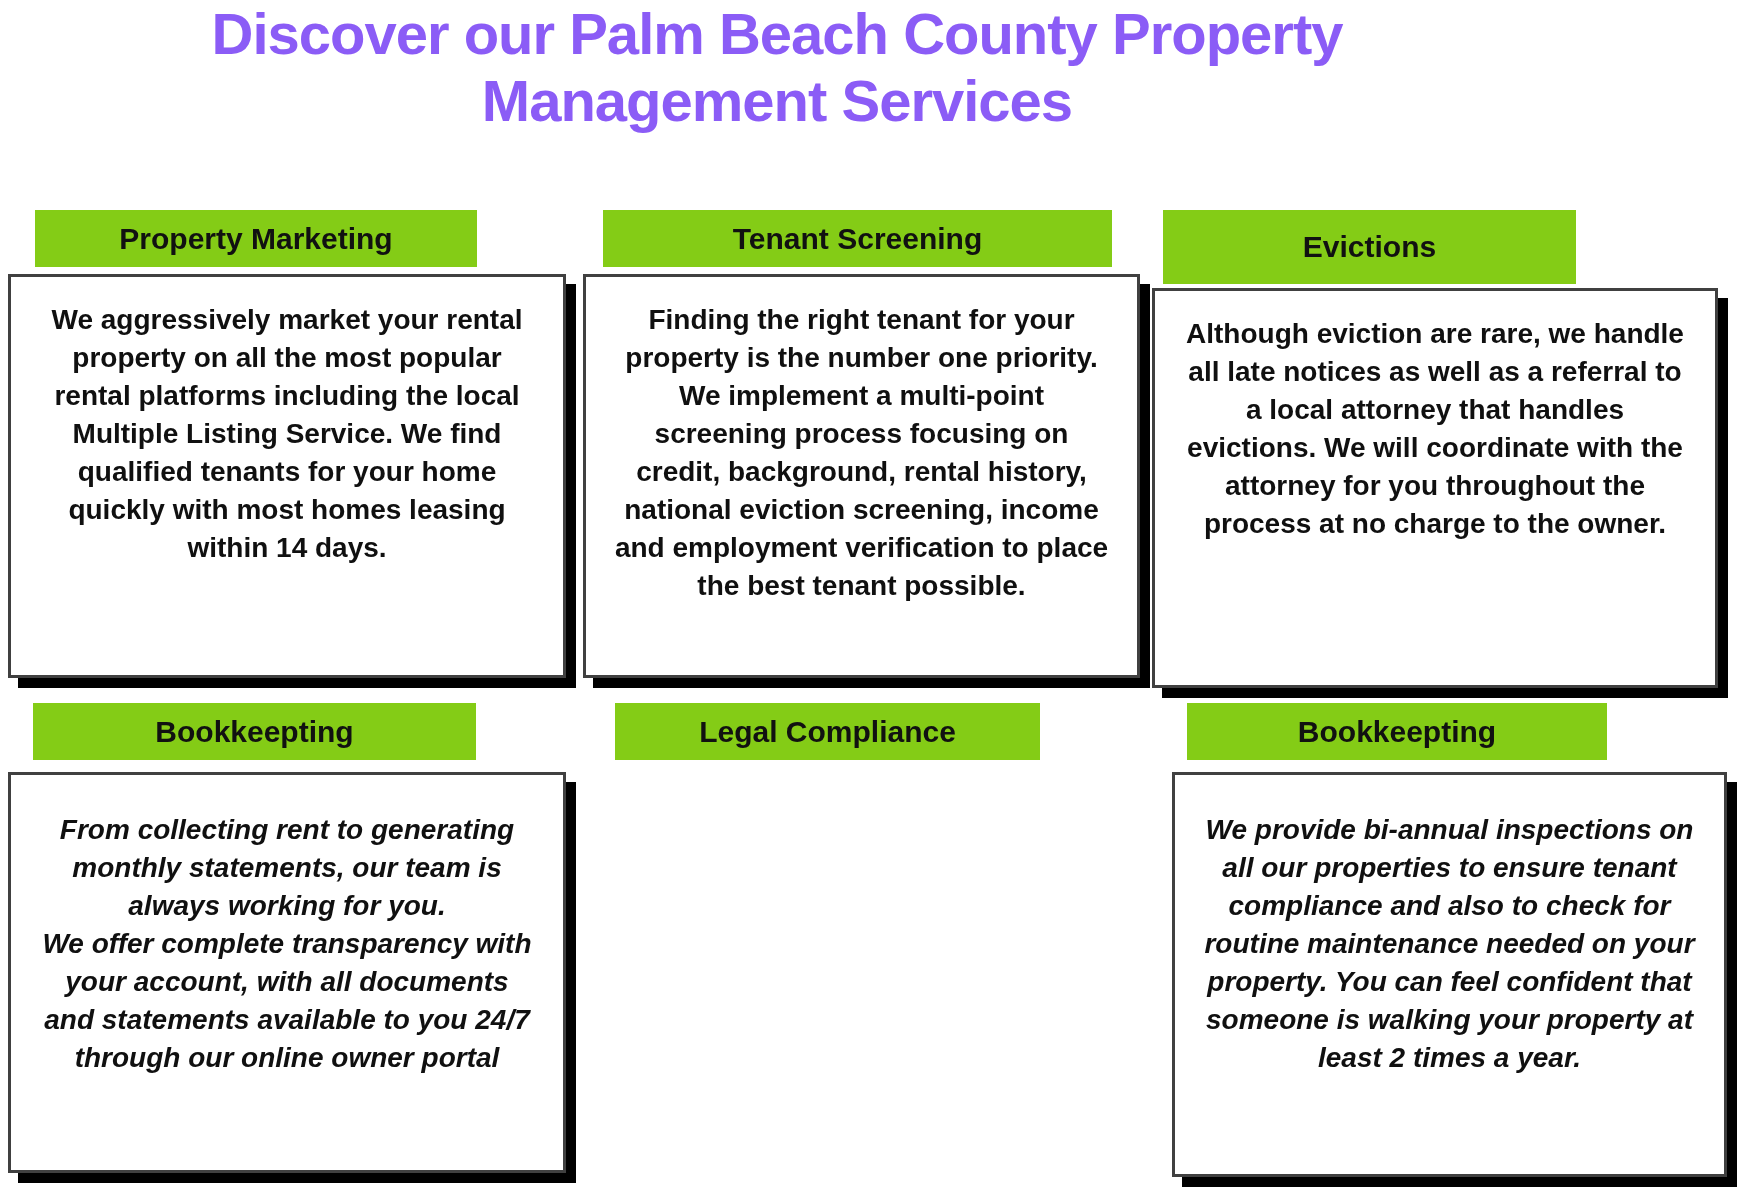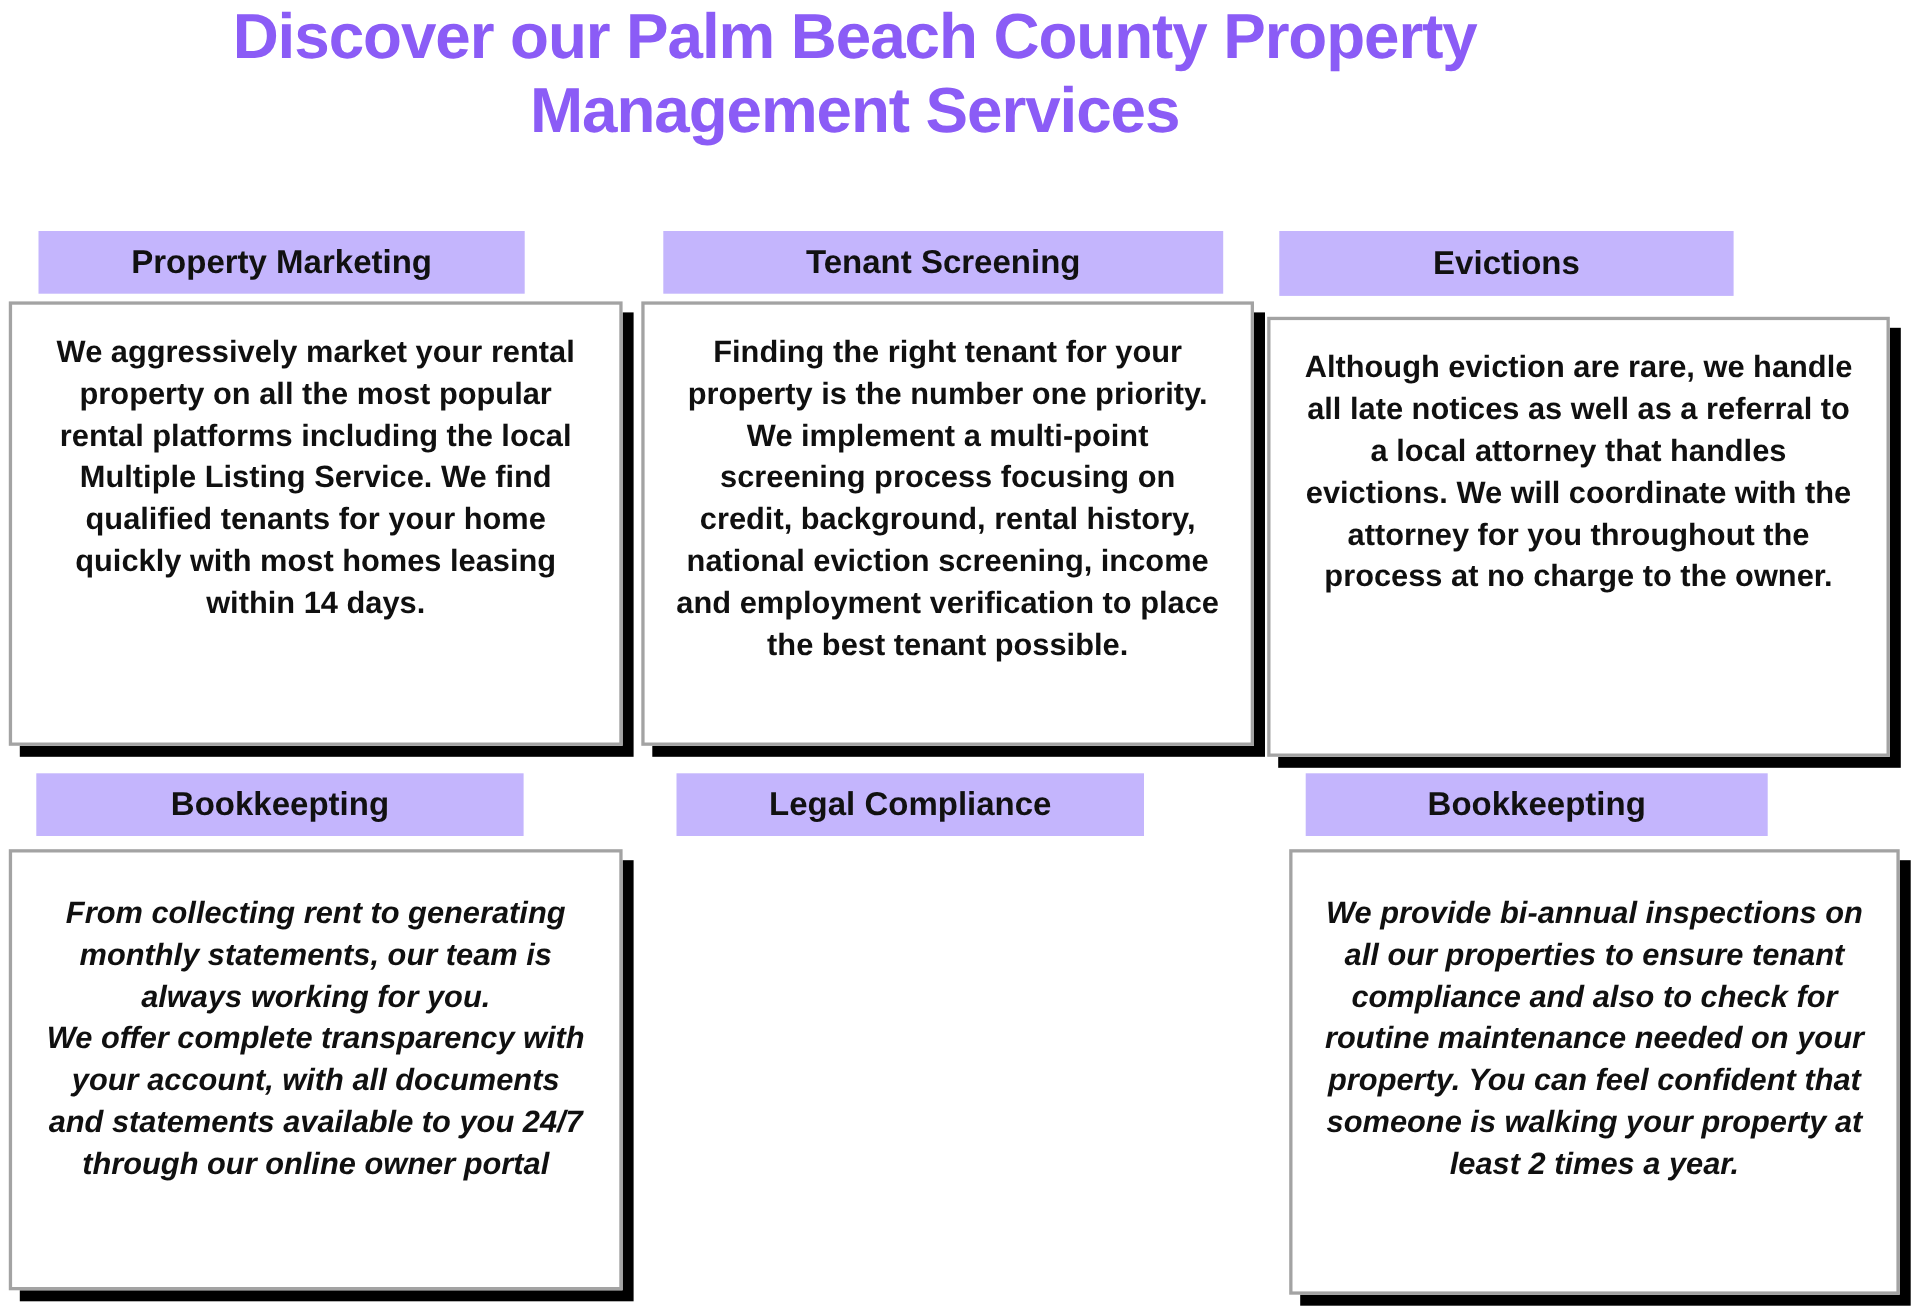--- a/index.html
+++ b/index.html
@@ -23,34 +23,34 @@
     margin: 0;
     text-align: center;
     font-size: 58px;
     line-height: 67px;
     font-weight: 800;
     color: #8b5cf6;
     letter-spacing: -1px;
   }
   .card-bar {
     position: absolute;
-    background: #c4b5fd;
+    background: #84cc16;
     display: flex;
     align-items: center;
     justify-content: center;
   }
   .card-bar span {
     font-size: 30px;
     font-weight: 700;
     color: #111111;
   }
   .card-box {
     position: absolute;
     background: #ffffff;
-    border: 3px solid #a3a3a3;
+    border: 3px solid #404040;
     box-shadow: 10px 10px 0 0 #000000;
     box-sizing: border-box;
   }
   .card-box p {
     margin: 0;
     padding: 24px 26px 0 26px;
     text-align: center;
     font-size: 28px;
     line-height: 38px;
     font-weight: 700;
@@ -78,21 +78,21 @@
     <p>We aggressively market your rental property on all the most popular rental platforms including the local Multiple Listing Service. We find qualified tenants for your home quickly with most homes leasing within 14 days.</p>
   </div>
 
   <div class="card-bar" style="left:603px; top:210px; width:509px; height:57px;">
     <span>Tenant Screening</span>
   </div>
   <div class="card-box" style="left:583px; top:274px; width:557px; height:404px;">
     <p>Finding the right tenant for your property is the number one priority. We implement a multi-point screening process focusing on credit, background, rental history, national eviction screening, income and employment verification to place the best tenant possible.</p>
   </div>
 
-  <div class="card-bar" style="left:1163px; top:210px; width:413px; height:59px;">
+  <div class="card-bar" style="left:1163px; top:210px; width:413px; height:74px;">
     <span>Evictions</span>
   </div>
   <div class="card-box" style="left:1152px; top:288px; width:566px; height:400px;">
     <p>Although eviction are rare, we handle all late notices as well as a referral to a local attorney that handles evictions. We will coordinate with the attorney for you throughout the process at no charge to the owner.</p>
   </div>
 
   <div class="card-bar" style="left:33px; top:703px; width:443px; height:57px;">
     <span>Bookkeepting</span>
   </div>
   <div class="card-box row2" style="left:8px; top:772px; width:558px; height:401px;">

